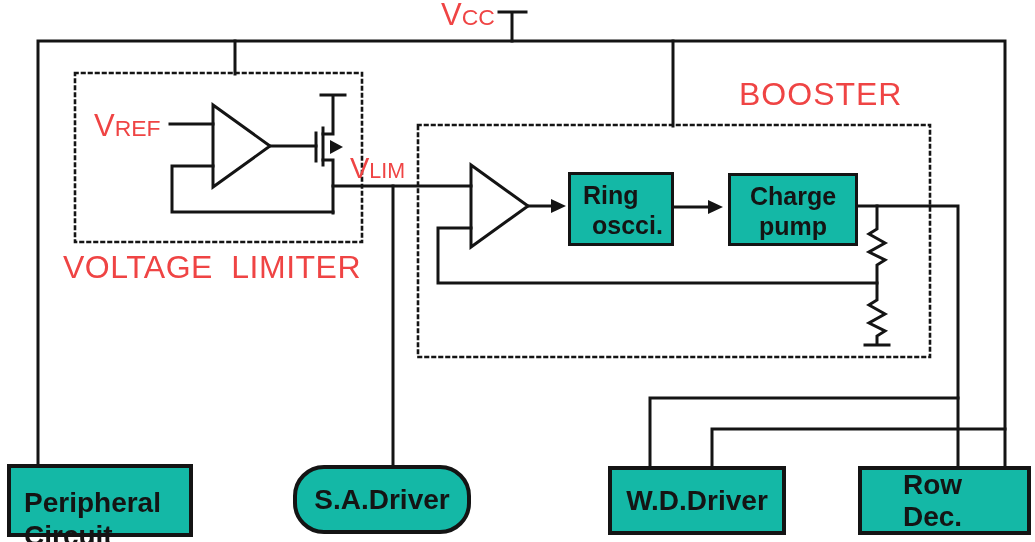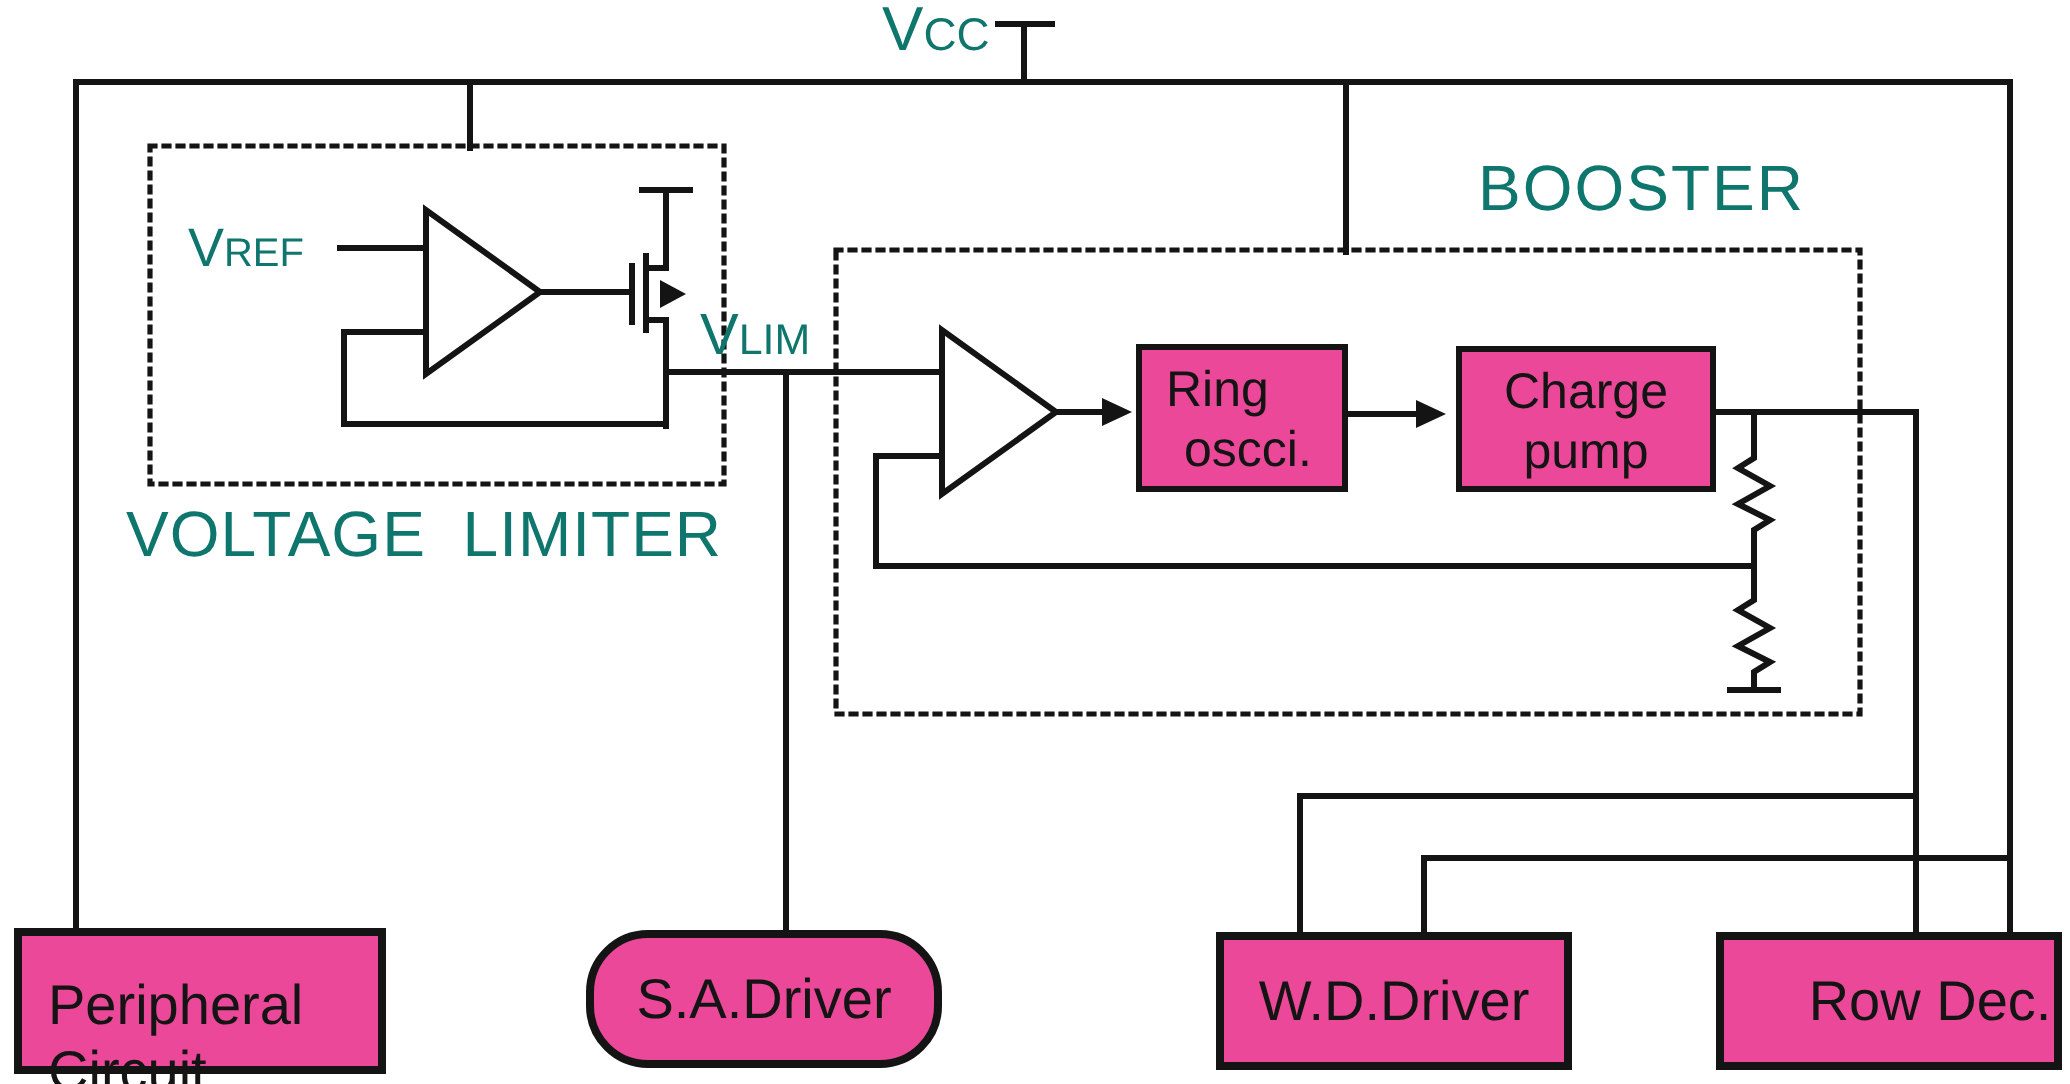--- a/index.html
+++ b/index.html
@@ -7,30 +7,30 @@
     position:relative; width:1035px; height:542px; background:#ffffff;
     font-family:"Liberation Sans", sans-serif; color:#141414; overflow:hidden;
   }
   svg.wires { position:absolute; left:0; top:0; }
   svg.wires path, svg.wires polygon.tri, svg.wires rect {
     fill:none; stroke:#141414; stroke-width:3; stroke-linecap:square; stroke-linejoin:miter;
   }
   svg.wires rect.dotted { stroke-width:2.6; stroke-dasharray:2.5 4.5; }
   svg.wires polygon.head { fill:#141414; stroke:none; }
 
-  .lbl { position:absolute; white-space:nowrap; line-height:1.05; color:#0f766e; }
+  .lbl { position:absolute; white-space:nowrap; line-height:1.05; color:#ef4444; }
   .lbl .sub { font-size:0.74em; }
   #lbl-vcc   { left:441px; top:-1px;  font-size:31px; }
-  #lbl-vref  { left:94px;  top:110px; font-size:27px; }
+  #lbl-vref  { left:94px;  top:110px; font-size:31px; }
   #lbl-vlim  { left:350px; top:153px; font-size:29px; }
   #lbl-vboot { left:864px; top:166px; font-size:31px; background:#ffffff; padding:2px 4px 6px 4px; }
   #lbl-booster { left:739px; top:78px;  font-size:32px; letter-spacing:1px; }
   #lbl-voltage-limiter { left:63px; top:251px; font-size:32px; letter-spacing:0.5px; word-spacing:9px; }
 
-  .cbox { position:absolute; box-sizing:border-box; background:#ec4899; border:3px solid #141414; }
+  .cbox { position:absolute; box-sizing:border-box; background:#14b8a6; border:3px solid #141414;font-weight:bold; }
   .cbox.heavy { border-width:4px; }
   .cbox .line { line-height:1.18; }
   #box-ring   { left:568px; top:172px; width:106px; height:74px; font-size:25px; padding-top:6px; }
   #box-ring   .line1 { padding-left:12px; }
   #box-ring   .line2 { padding-left:21px; }
   #box-charge { left:728px; top:173px; width:130px; height:73px; font-size:25px; padding-top:6px; text-align:center; }
   #box-peripheral { left:7px;  top:464px; width:186px; height:73px; font-size:28px; padding:18px 0 0 13px; }
   #box-sa  { left:293px; top:465px; width:178px; height:69px; font-size:28px;border-radius:31px; }
   #box-wd  { left:608px; top:466px; width:178px; height:69px; font-size:28px; }
   #box-row { left:858px; top:466px; width:173px; height:69px; font-size:28px;padding-left:41px; }

